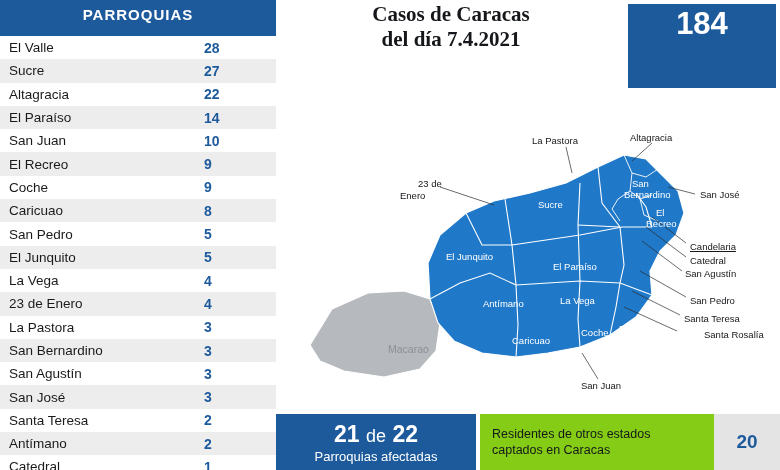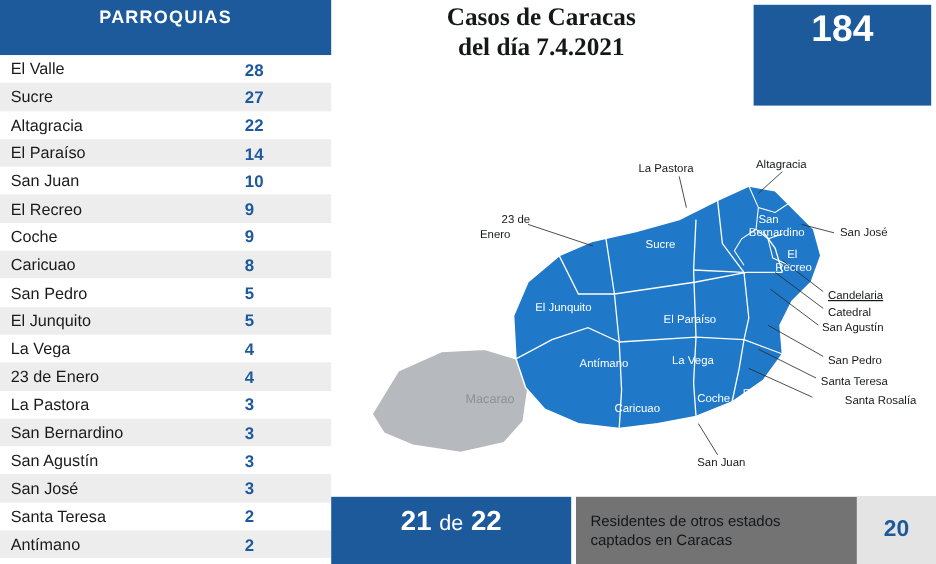--- a/index.html
+++ b/index.html
@@ -24,21 +24,21 @@
   .table-panel {
     position: absolute;
     left: 0;
     top: 0;
     width: 276px;
     height: 470px;
   }
   .table-head {
     background: #1d5a9c;
     color: #ffffff;
-    height: 46px;
+    height: 36px;
     line-height: 30px;
     text-align: center;
     font-weight: bold;
     font-size: 15px;
     letter-spacing: 1px;
   }
   .row {
     display: flex;
     align-items: center;
     height: 23.3px;
@@ -142,21 +142,21 @@
   .bb-sub {
     font-size: 13px;
     line-height: 16px;
   }
   .bottom-right {
     position: absolute;
     left: 480px;
     top: 414px;
     width: 300px;
     height: 56px;
-    background: #737373;
+    background: #84cc16;
     display: flex;
     align-items: center;
   }
   .br-text {
     font-size: 12.5px;
     color: #15171a;
     line-height: 16px;
     padding-left: 12px;
     flex: 1;
   }
@@ -329,31 +329,32 @@
         <div class="maplabel white" style="left: 166px; top: 156px;">El Junquito</div>
         <div class="maplabel white" style="left: 273px; top: 166px;">El Paraíso</div>
         <div class="maplabel" style="left: 410px; top: 200px;">San Pedro</div>
         <div class="maplabel white" style="left: 203px; top: 203px;">Antímano</div>
         <div class="maplabel white" style="left: 280px; top: 200px;">La Vega</div>
         <div class="maplabel" style="left: 404px; top: 218px;">Santa Teresa</div>
         <div class="maplabel" style="left: 400px; top: 234px; margin-left: 24px;">Santa Rosalía</div>
         <div class="maplabel white" style="left: 232px; top: 240px;">Caricuao</div>
         <div class="maplabel white" style="left: 301px; top: 232px;">Coche</div>
         <div class="maplabel white" style="left: 339px; top: 228px;">El Valle</div>
-        <div class="maplabel gray" style="left: 108px; top: 232px;">Macarao</div>
+        <div class="maplabel gray" style="left: 108px; top: 248px;">Macarao</div>
         <div class="maplabel" style="left: 301px; top: 285px;">San Juan</div>
       </div>
   </div>
 
   <div class="bottom-blue">
     <div class="bb-big">
       <span>21</span>
       <span class="bb-de">de</span>
       <span>22</span>
     </div>
+    <div class="bb-sub">Parroquias afectadas</div>
   </div>
 
   <div class="bottom-right">
     <div class="br-text">
       <div>Residentes de otros estados</div>
       <div>captados en Caracas</div>
     </div>
     <div class="br-num-box">20</div>
   </div>
 

